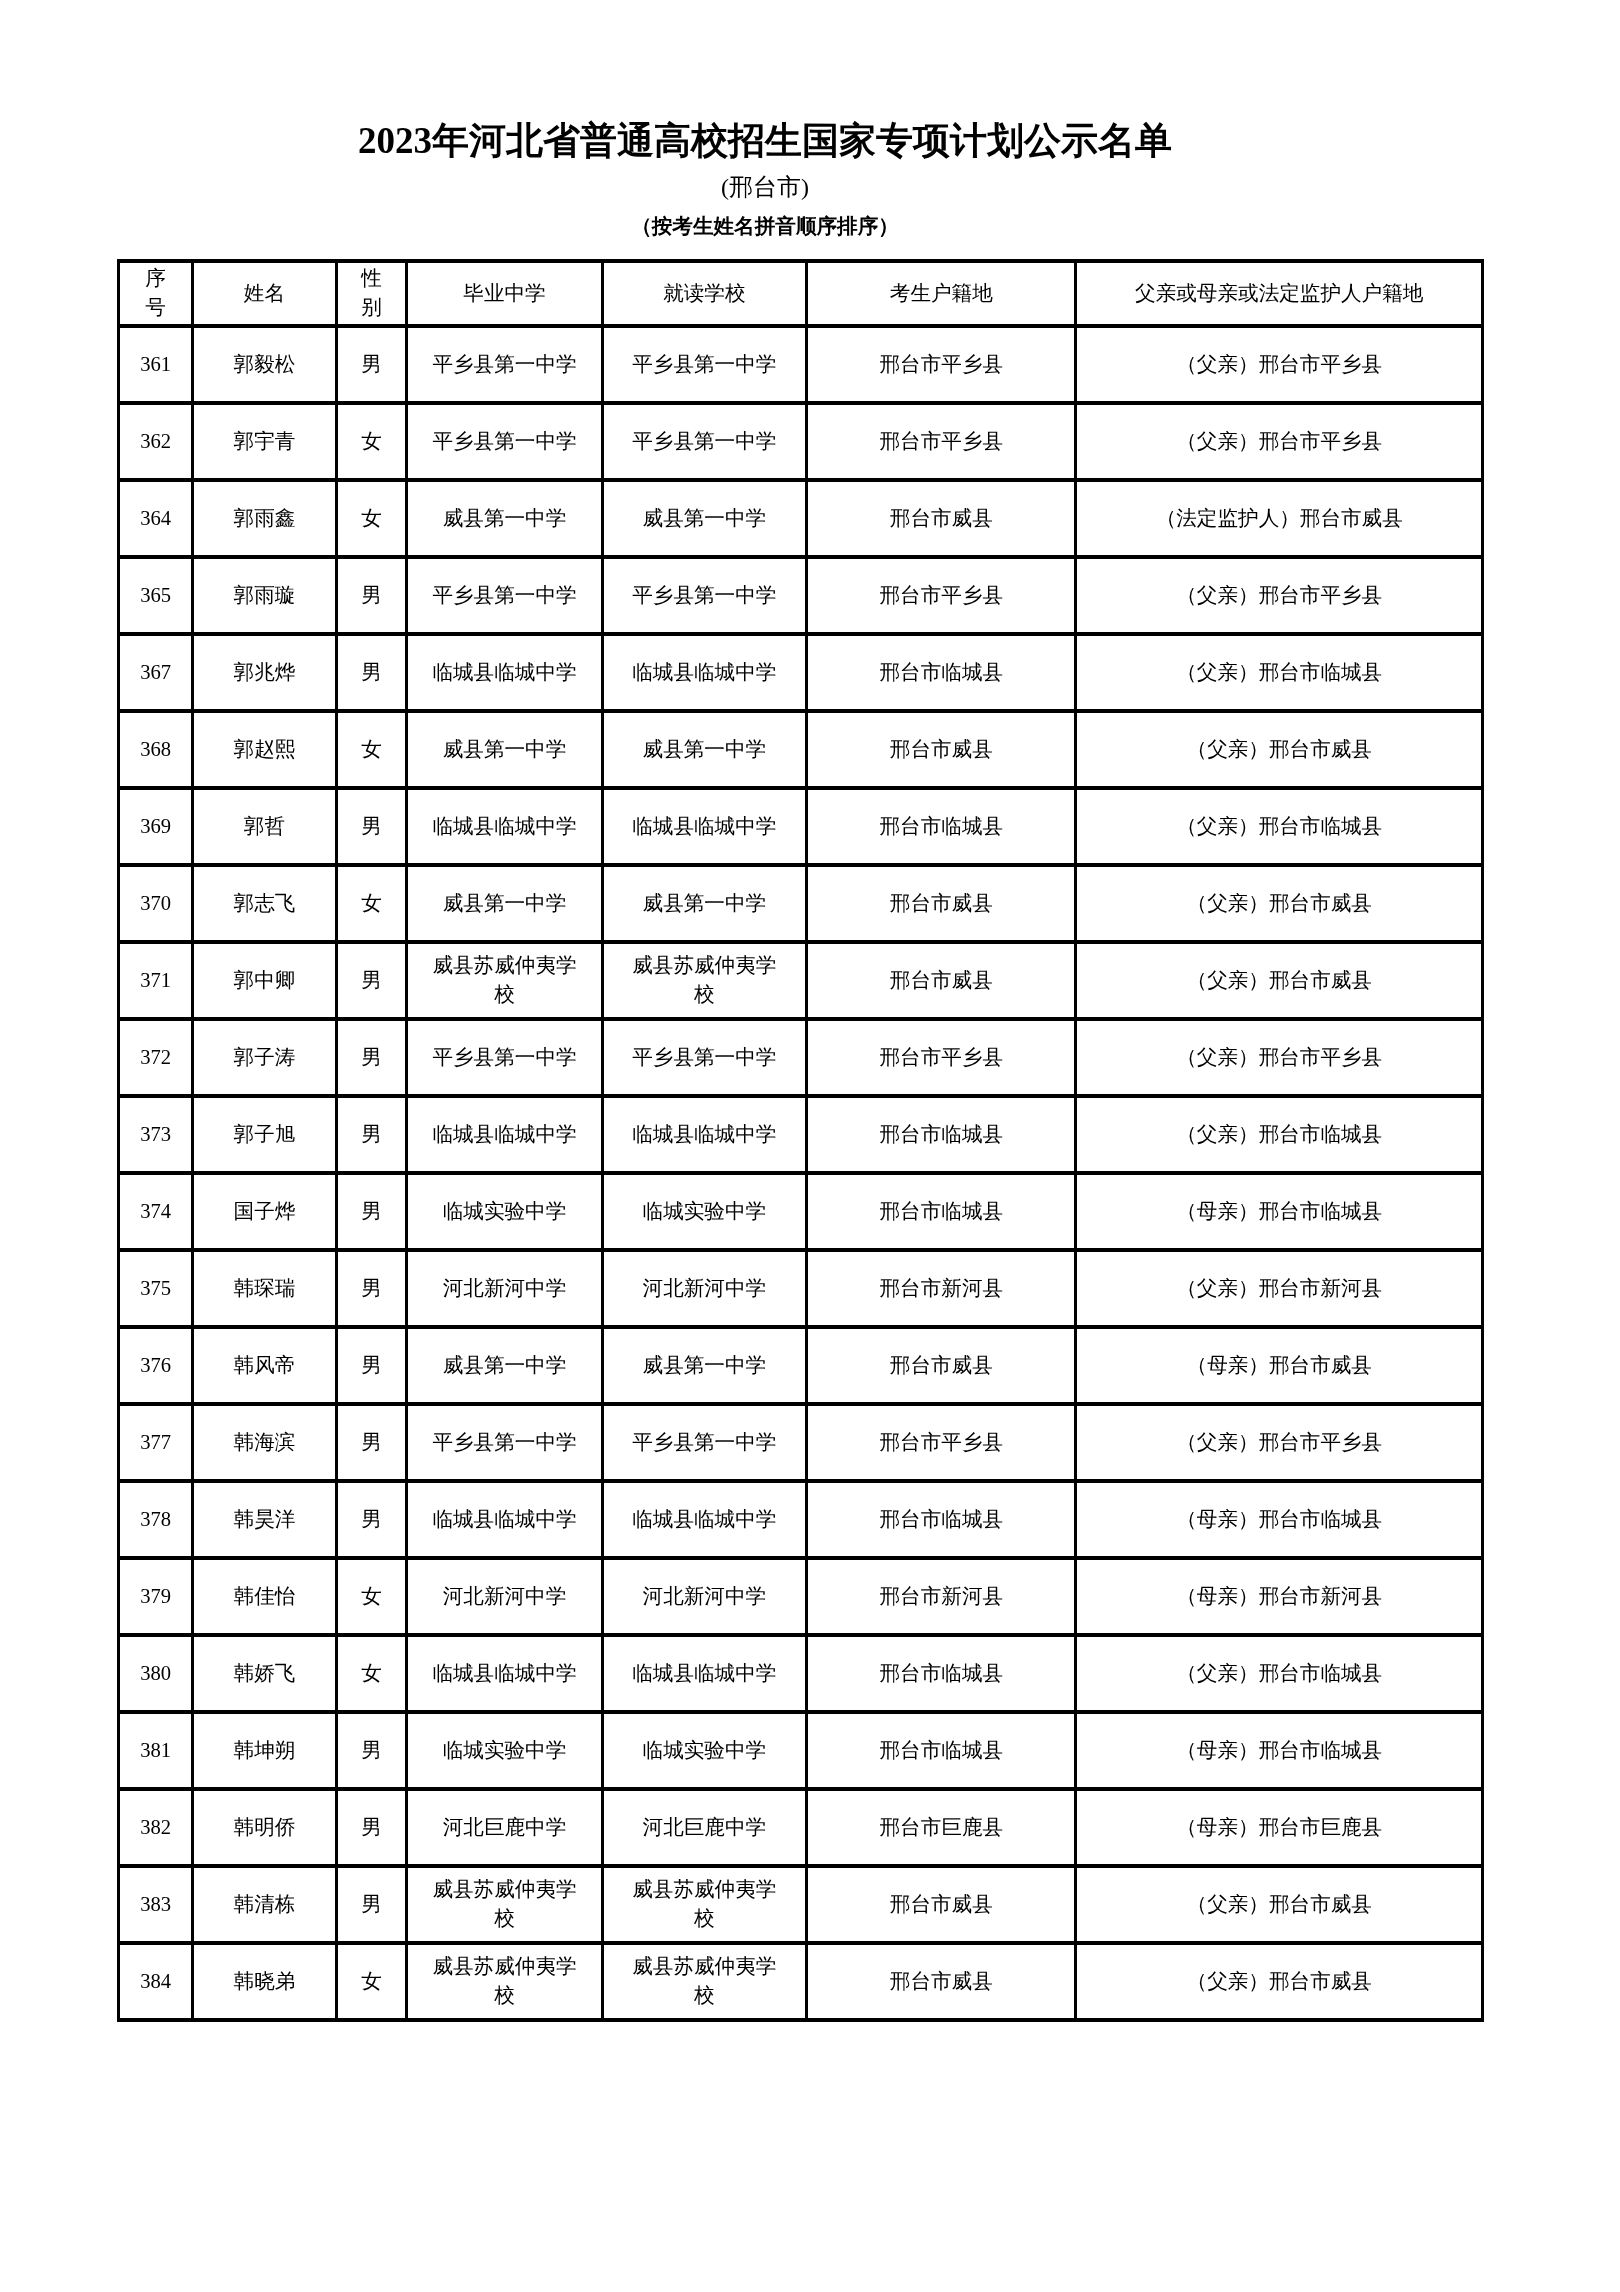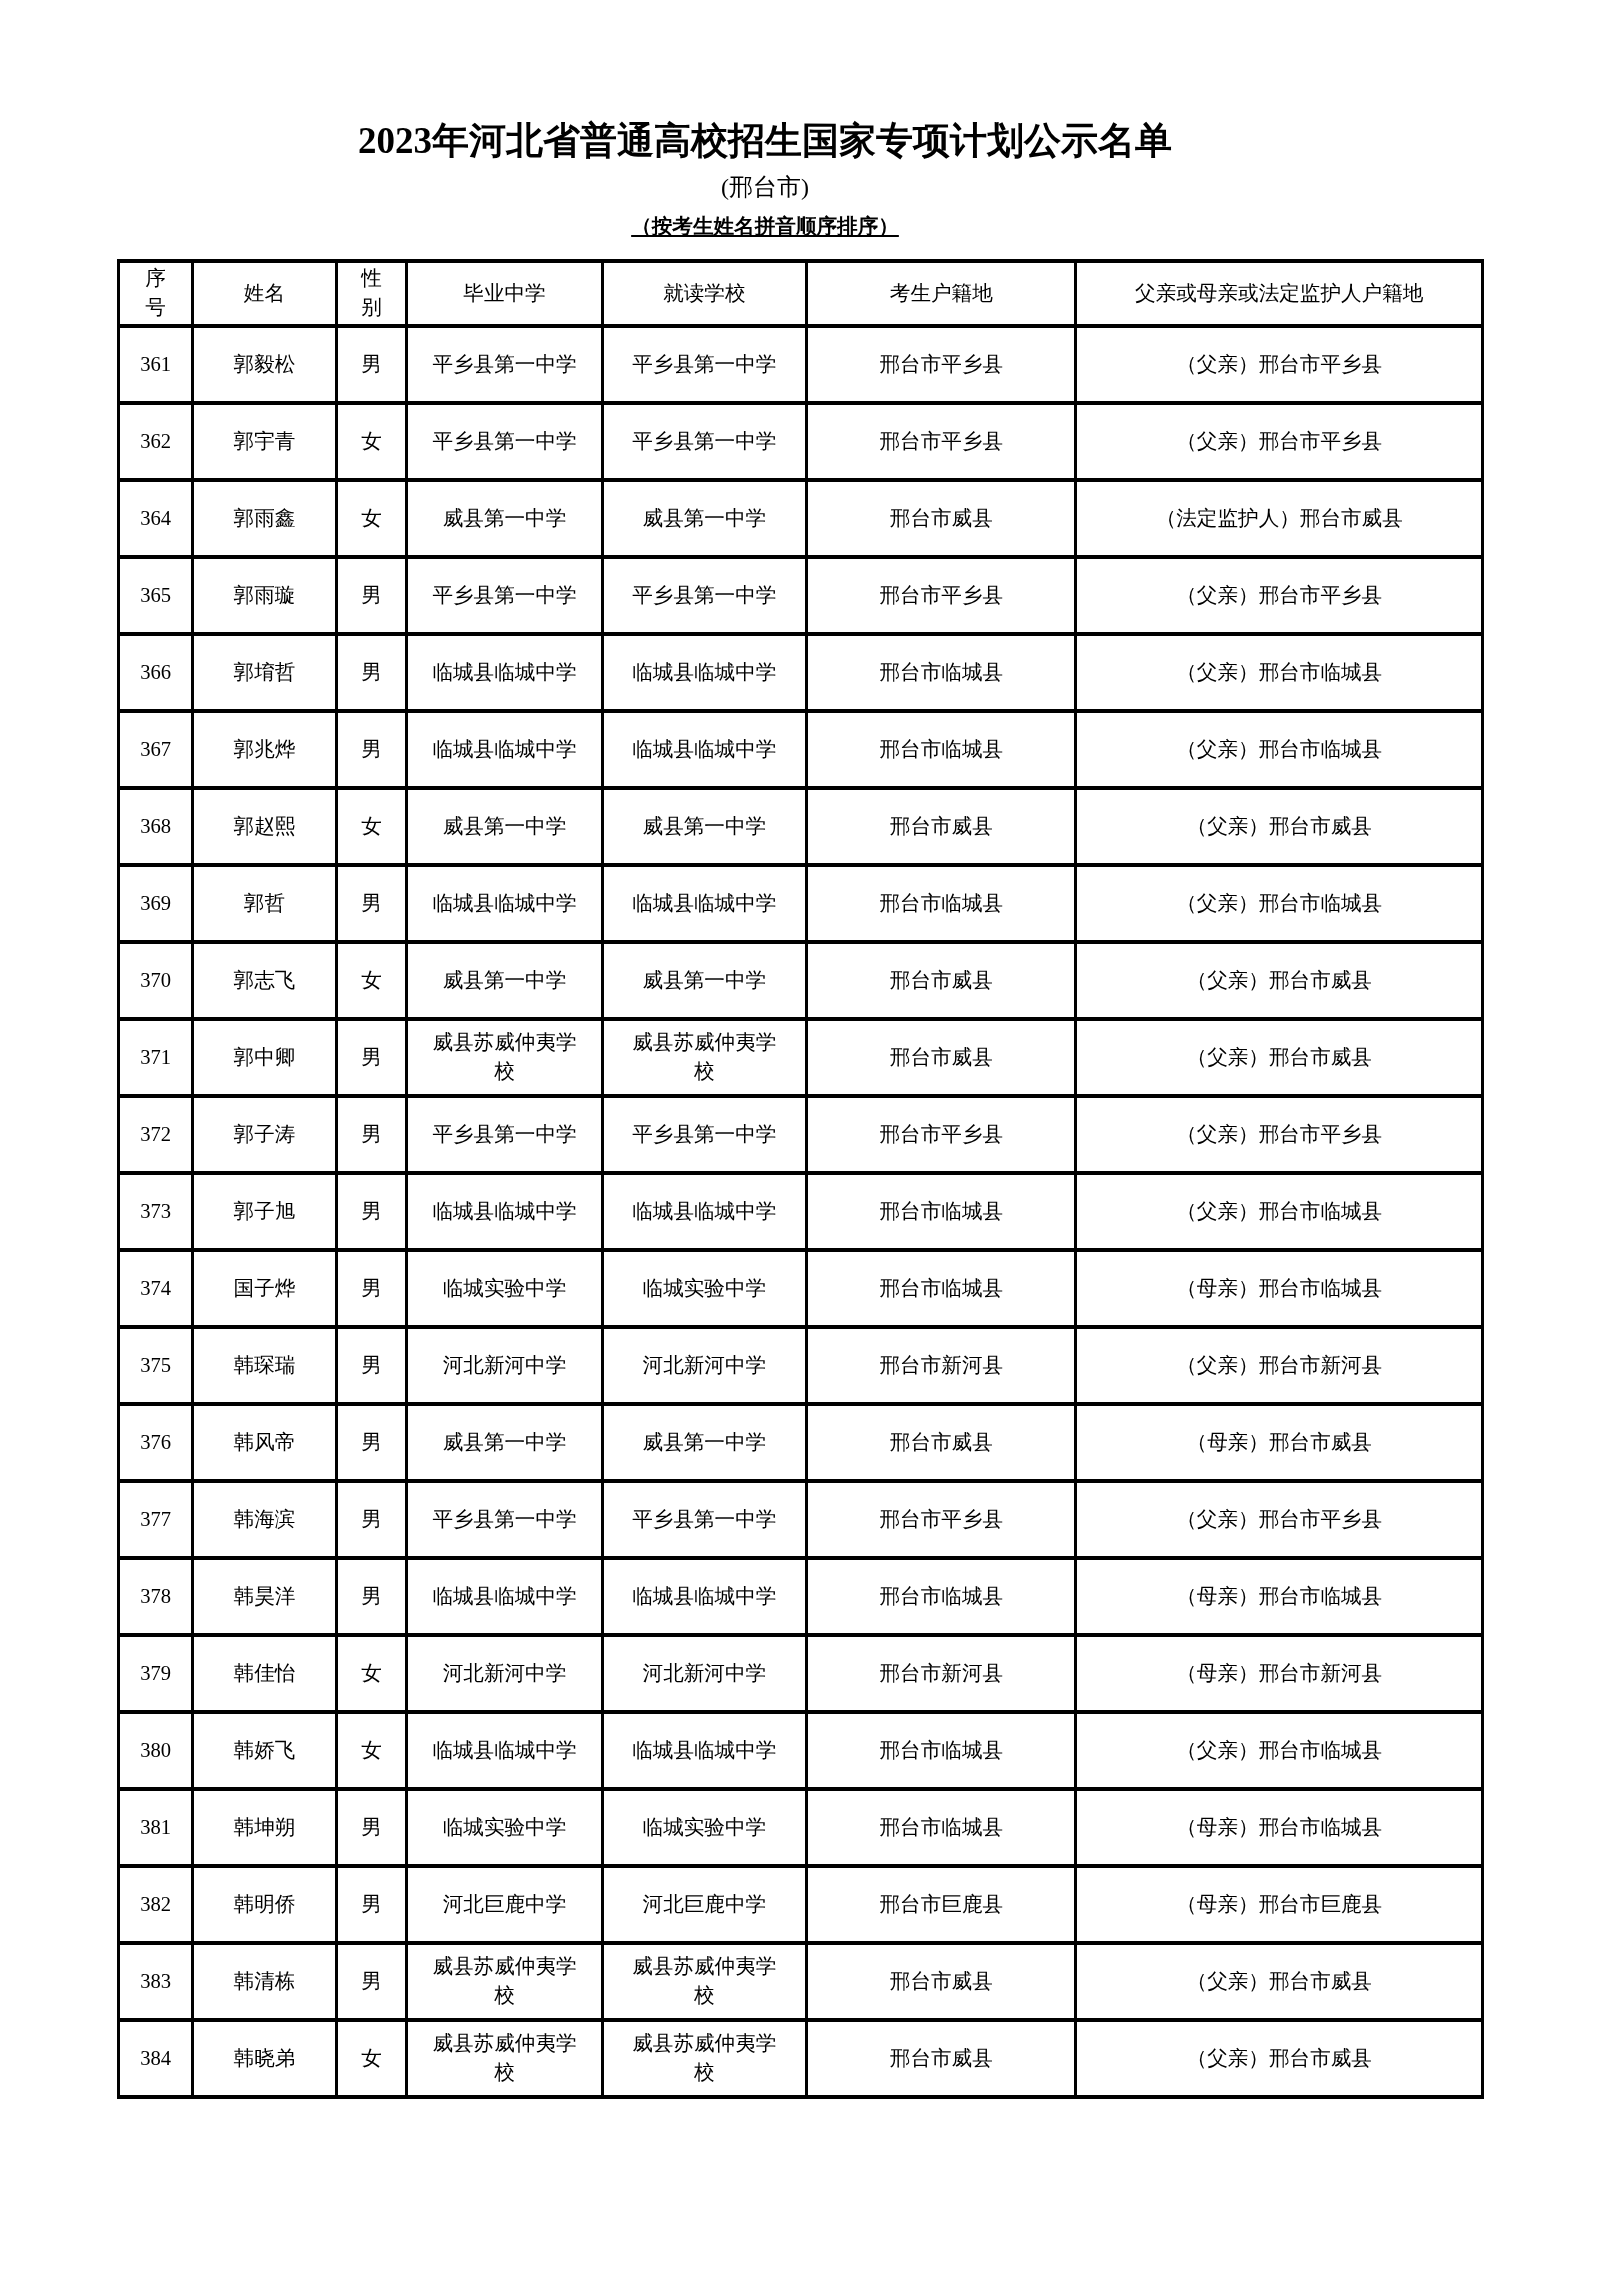--- a/index.html
+++ b/index.html
@@ -31,21 +31,20 @@
     font-size: 24px;
     font-weight: normal;
     line-height: 45px;
     margin: 0;
   }
   .sort-note {
     font-size: 20.6px;
     font-weight: bold;
     line-height: 29px;
     margin: 2px 0 17.6px 0;
-    text-decoration: underline;
   }
   table.roster {
     width: 1367px;
     border-collapse: collapse;
     table-layout: fixed;
   }
   table.roster th, table.roster td {
     border-left: 3.9px solid #000;
     border-right: 3.9px solid #000;
     border-top: 4.9px solid #000;
@@ -135,29 +134,20 @@
         <tr>
           <td class="c-no">365</td>
           <td class="c-name">郭雨璇</td>
           <td class="c-gender">男</td>
           <td class="c-grad">平乡县第一中学</td>
           <td class="c-att">平乡县第一中学</td>
           <td class="c-res">邢台市平乡县</td>
           <td class="c-guard">（父亲）邢台市平乡县</td>
         </tr>
         <tr>
-          <td class="c-no">366</td>
-          <td class="c-name">郭堉哲</td>
-          <td class="c-gender">男</td>
-          <td class="c-grad">临城县临城中学</td>
-          <td class="c-att">临城县临城中学</td>
-          <td class="c-res">邢台市临城县</td>
-          <td class="c-guard">（父亲）邢台市临城县</td>
-        </tr>
-        <tr>
           <td class="c-no">367</td>
           <td class="c-name">郭兆烨</td>
           <td class="c-gender">男</td>
           <td class="c-grad">临城县临城中学</td>
           <td class="c-att">临城县临城中学</td>
           <td class="c-res">邢台市临城县</td>
           <td class="c-guard">（父亲）邢台市临城县</td>
         </tr>
         <tr>
           <td class="c-no">368</td>

